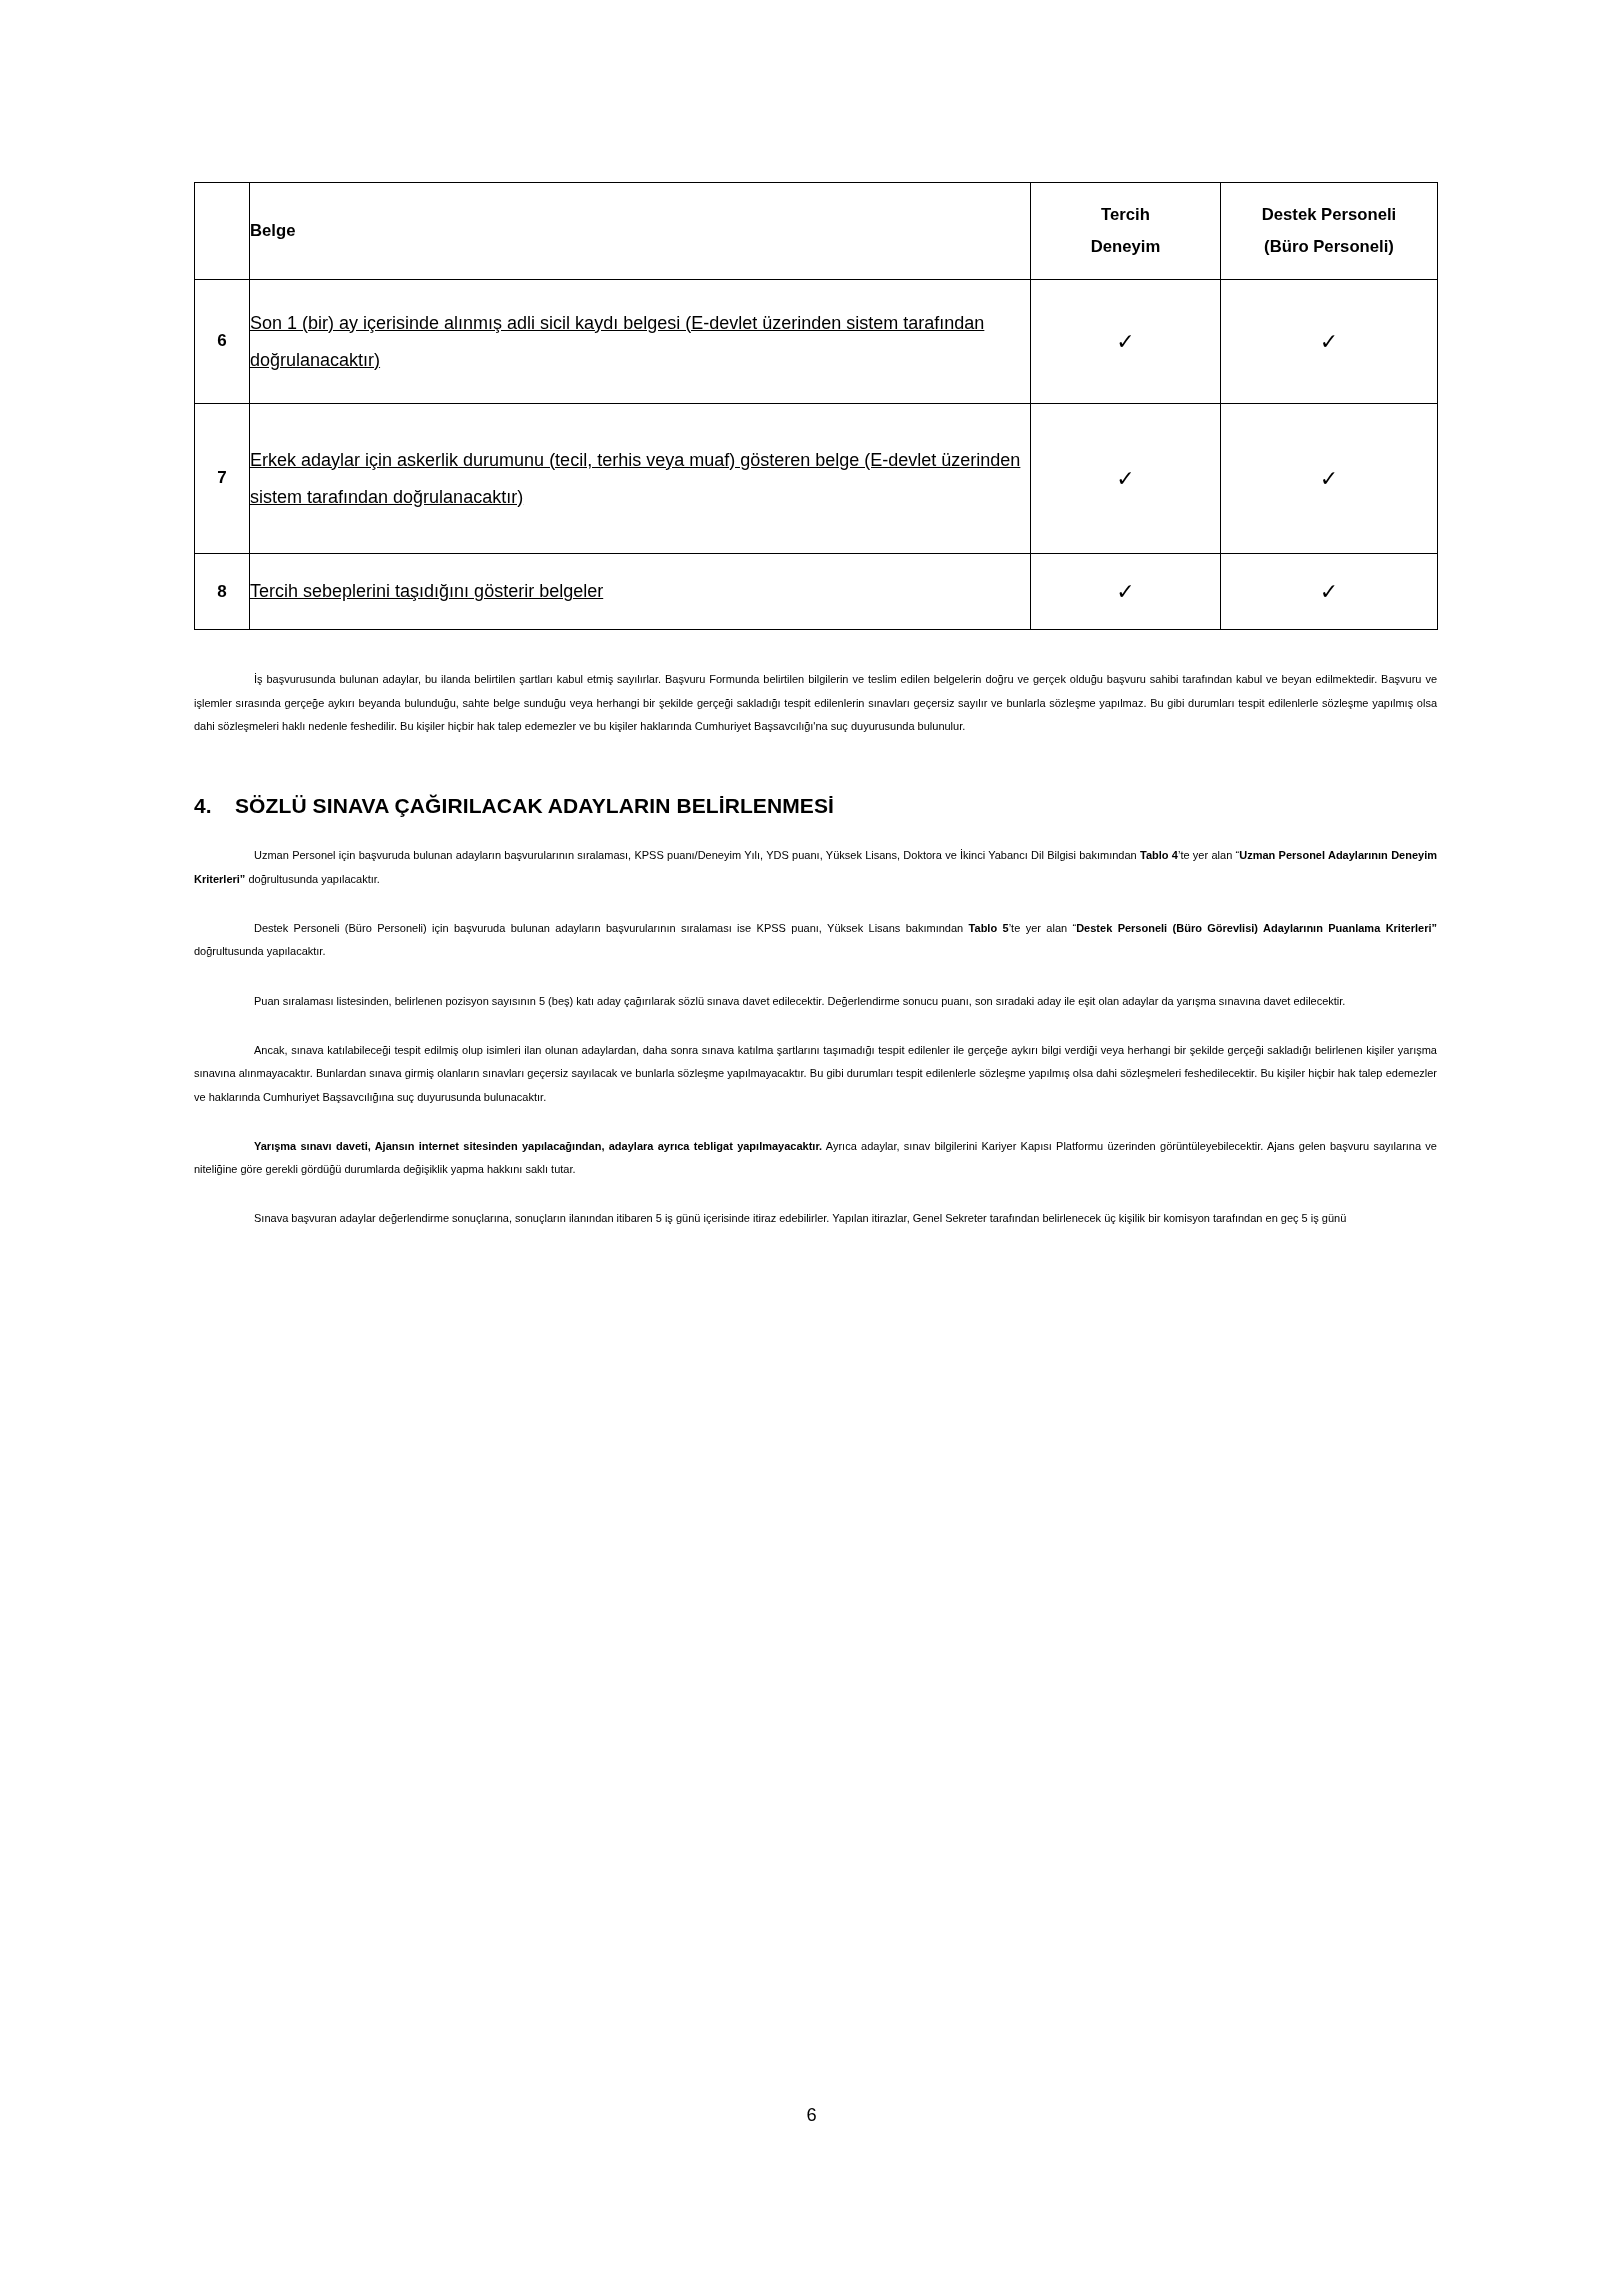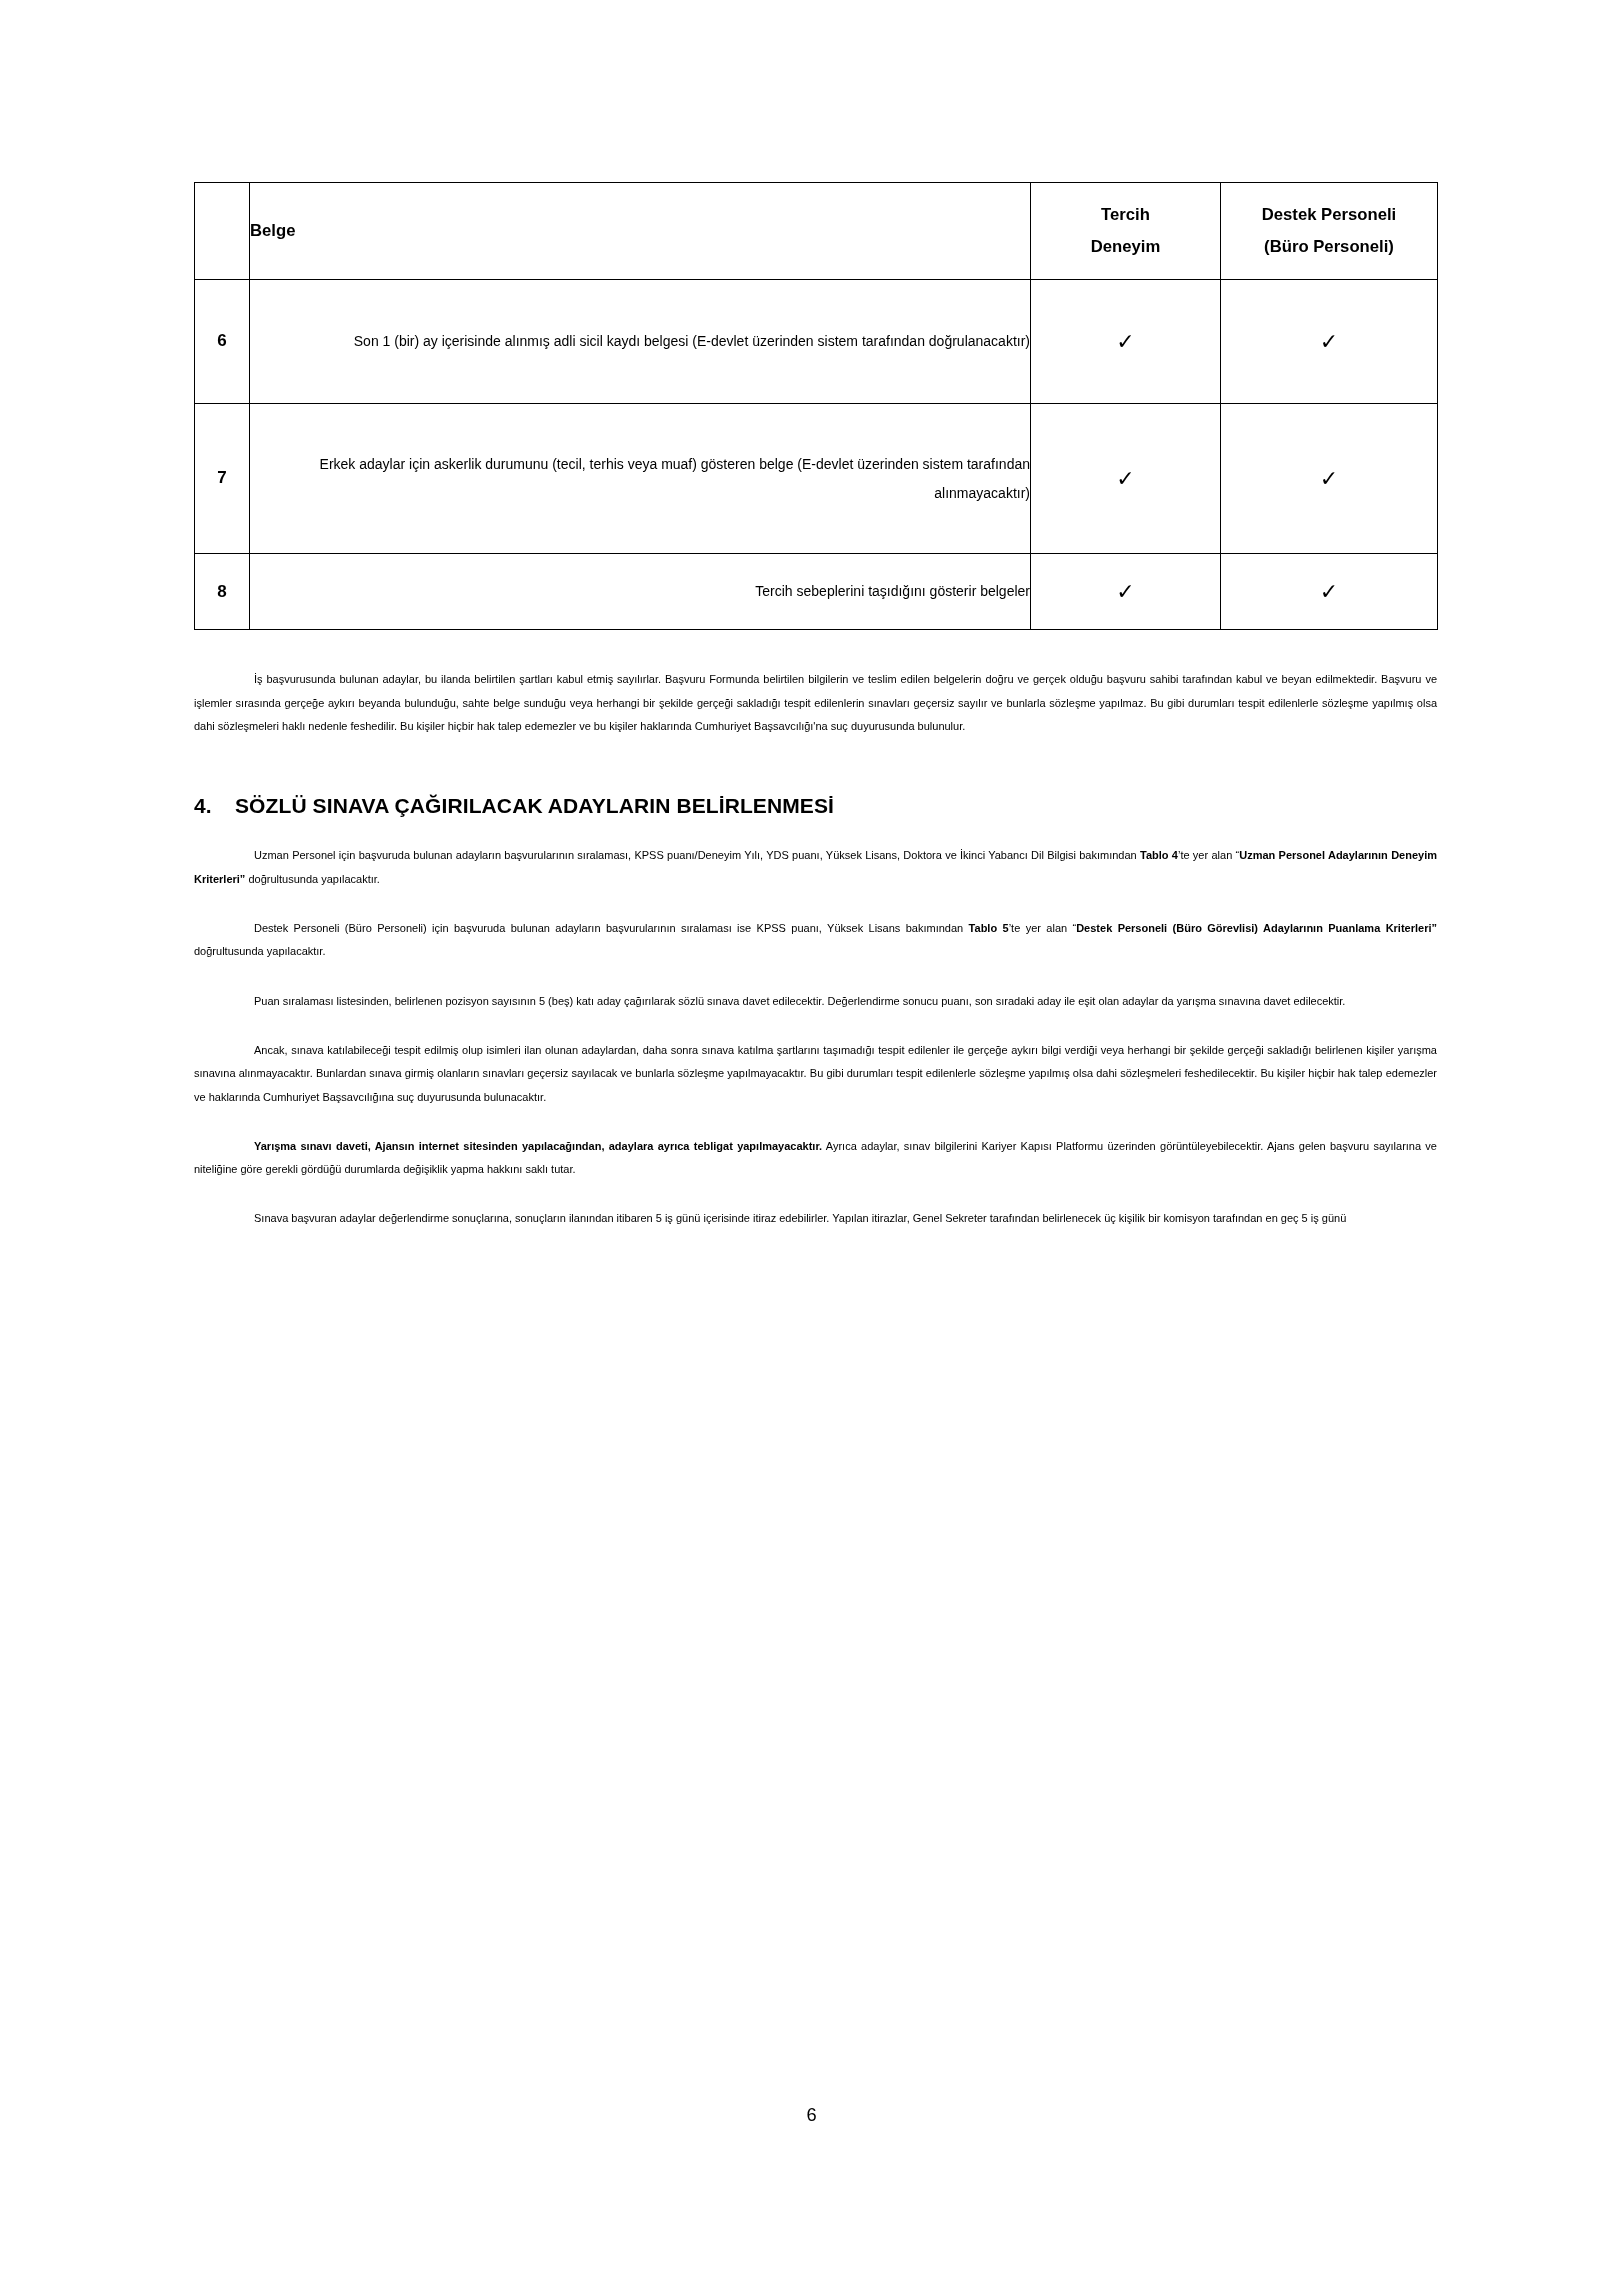--- a/index.html
+++ b/index.html
@@ -65,24 +65,25 @@
     padding-left: 14.4px;
     height: 96px;
   }
 
   .td-no {
     text-align: center;
     font-weight: bold;
     font-size: 17px;
   }
   .td-doc {
-    text-align: right;
+    text-align: left;
     padding: 11.8px 15.7px 11.8px 14.4px;
     line-height: 2.05;
-    font-size: 14px;
+    font-size: 18px;
+    text-decoration: underline;
   }
   .td-doc.single { padding-top: 5.2px; padding-bottom: 5.2px; }
   .td-check {
     text-align: center;
     font-size: 22px;
     line-height: 1;
   }
   tr.r6 td { height: 123px; }
   tr.r7 td { height: 149px; }
   tr.r8 td { height: 65px; }
@@ -156,21 +157,21 @@
       </thead>
       <tbody>
         <tr class="r6">
           <td class="td-no">6</td>
           <td class="td-doc">Son 1 (bir) ay içerisinde alınmış adli sicil kaydı belgesi (E-devlet üzerinden sistem tarafından doğrulanacaktır)</td>
           <td class="td-check">✓</td>
           <td class="td-check">✓</td>
         </tr>
         <tr class="r7">
           <td class="td-no">7</td>
-          <td class="td-doc">Erkek adaylar için askerlik durumunu (tecil, terhis veya muaf) gösteren belge (E-devlet üzerinden sistem tarafından alınmayacaktır)</td>
+          <td class="td-doc">Erkek adaylar için askerlik durumunu (tecil, terhis veya muaf) gösteren belge (E-devlet üzerinden sistem tarafından doğrulanacaktır)</td>
           <td class="td-check">✓</td>
           <td class="td-check">✓</td>
         </tr>
         <tr class="r8">
           <td class="td-no">8</td>
           <td class="td-doc single">Tercih sebeplerini taşıdığını gösterir belgeler</td>
           <td class="td-check">✓</td>
           <td class="td-check">✓</td>
         </tr>
       </tbody>

